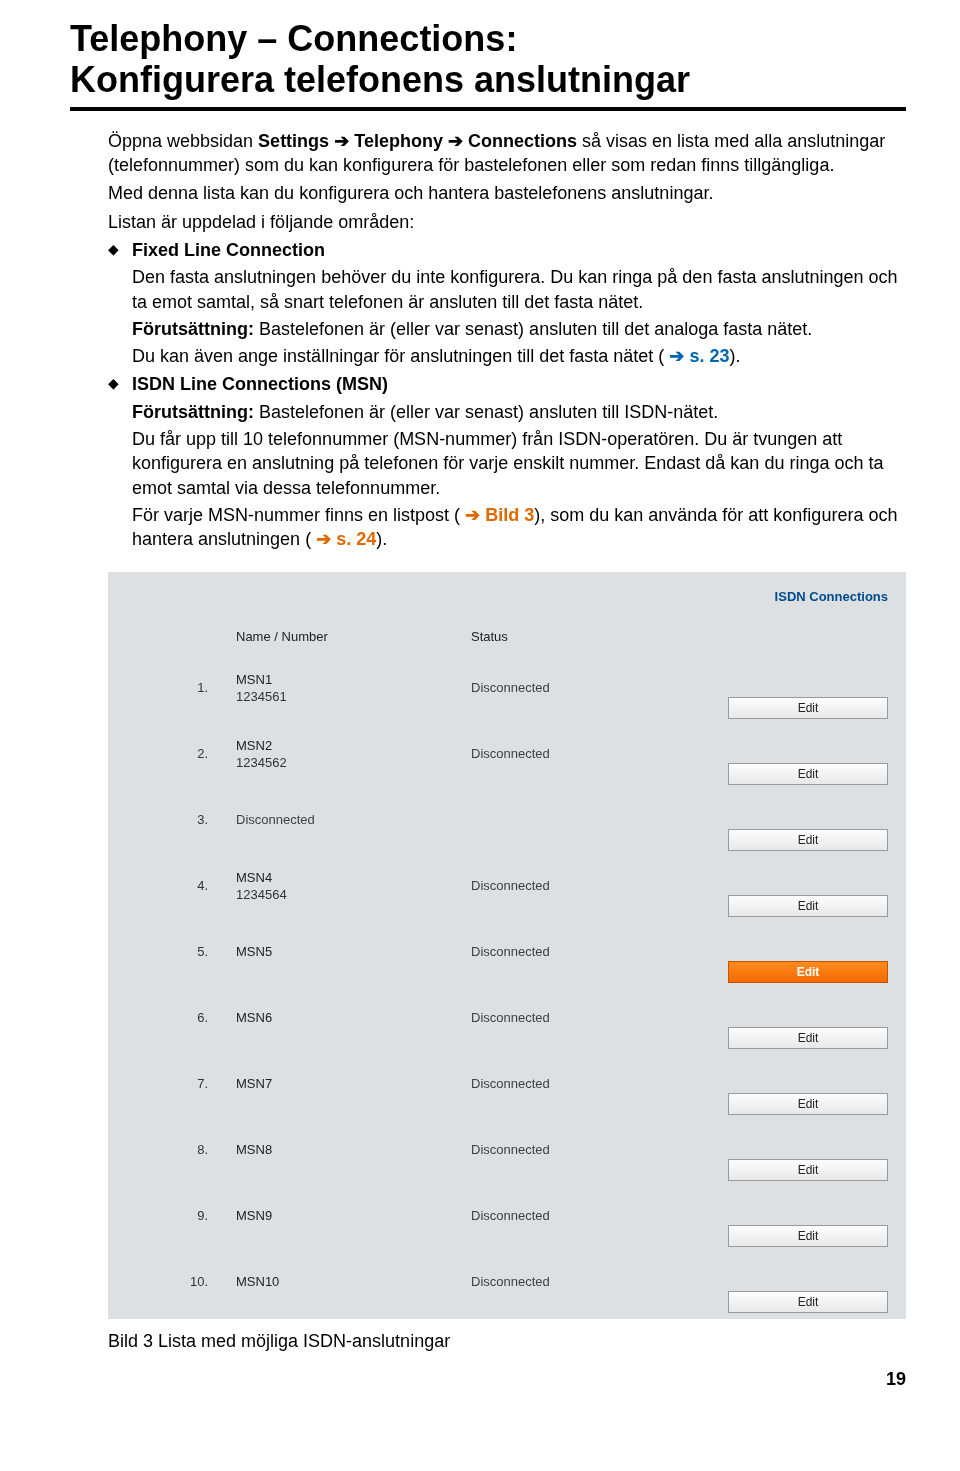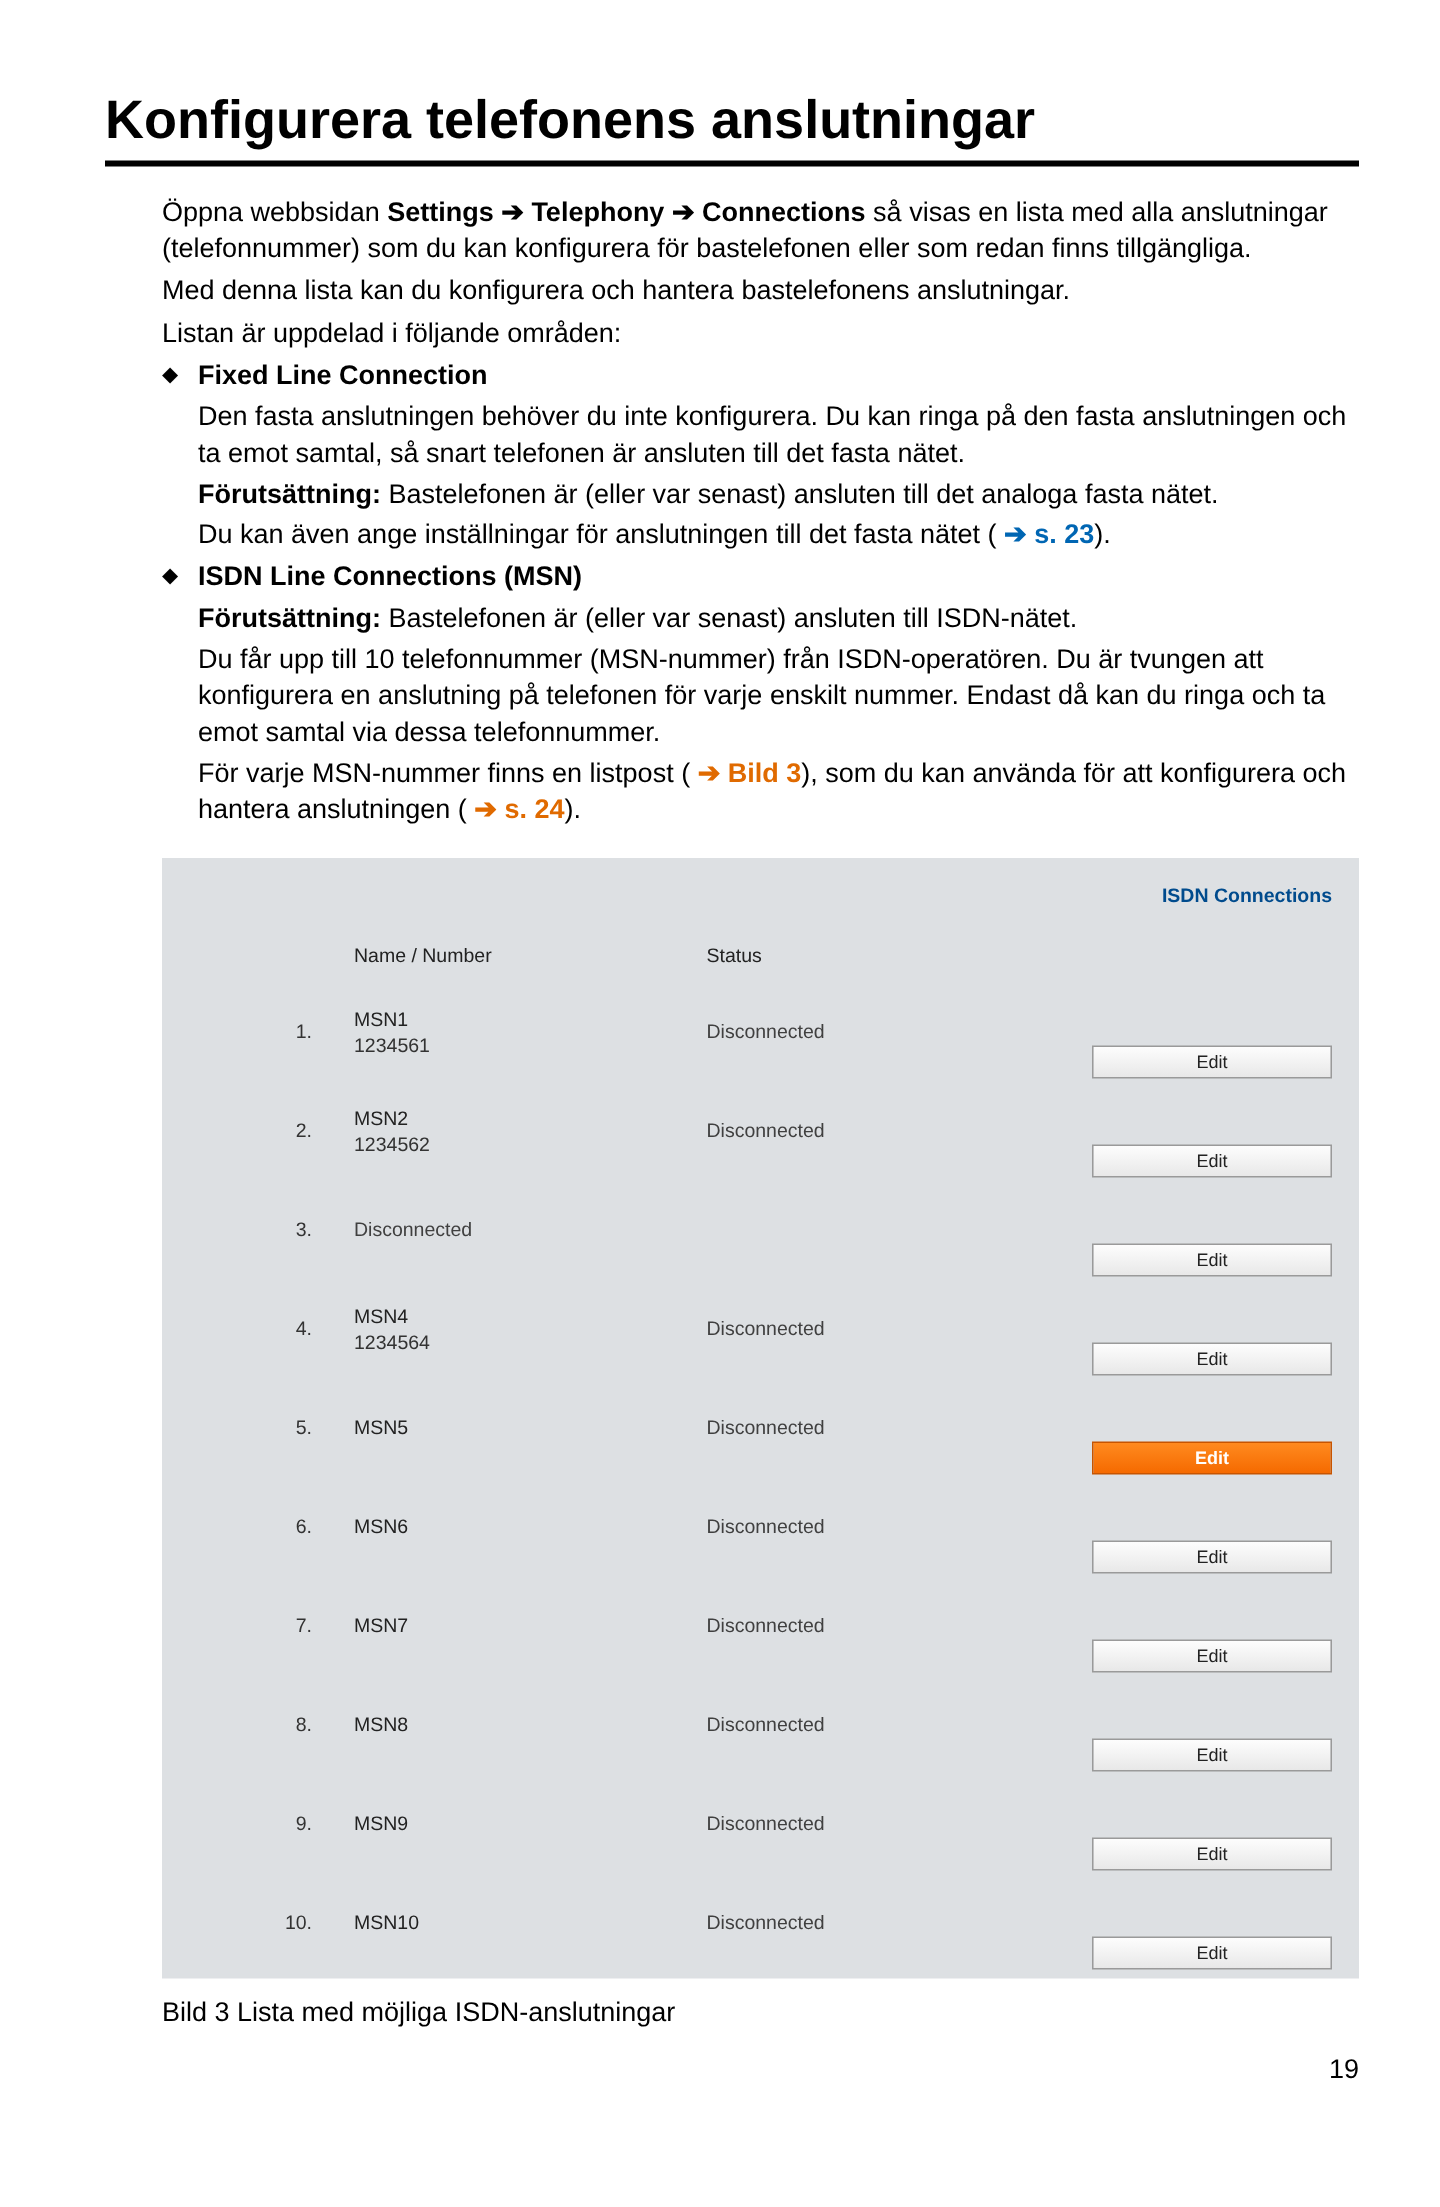--- a/index.html
+++ b/index.html
@@ -70,27 +70,27 @@
     font-size: 12px; color: #222;
     cursor: pointer;
     margin-top: 40px;
   }
   .btn-edit.active {
     background: linear-gradient(#ff8a1f, #f56a00);
     border: 1px solid #c75400;
     color: #fff; font-weight: 700;
   }
   .caption { margin-top: 10px; font-size: 18px; }
-  .pgnum { text-align: right; margin-top: 14px; font-size: 18px; font-weight: 400; }
+  .pgnum { text-align: right; margin-top: 14px; font-size: 18px; font-weight: 700; }
 </style>
 </head>
 <body>
 
 <h1>
-  <br>
+  <span>Telephony – Connections:</span><br>
   <span>Konfigurera telefonens anslutningar</span>
 </h1>
 <hr class="hr">
 
 <div class="body">
   <p class="para">
     <span>Öppna webbsidan </span><span class="bold">Settings</span>
     <span class="arrow">➔</span>
     <span class="bold">Telephony</span>
     <span class="arrow">➔</span>

